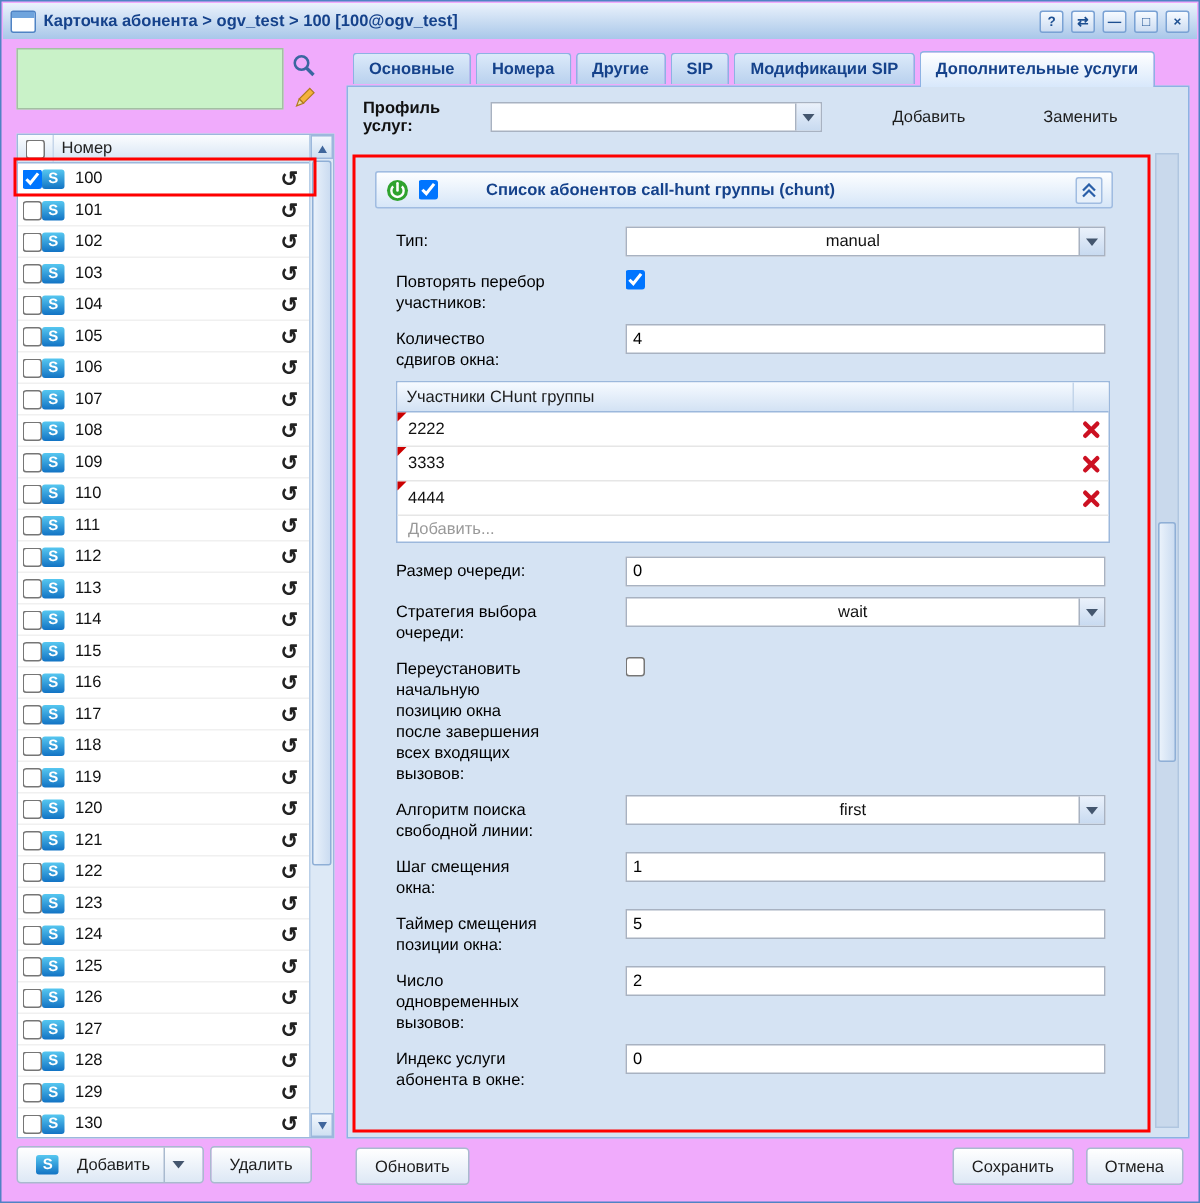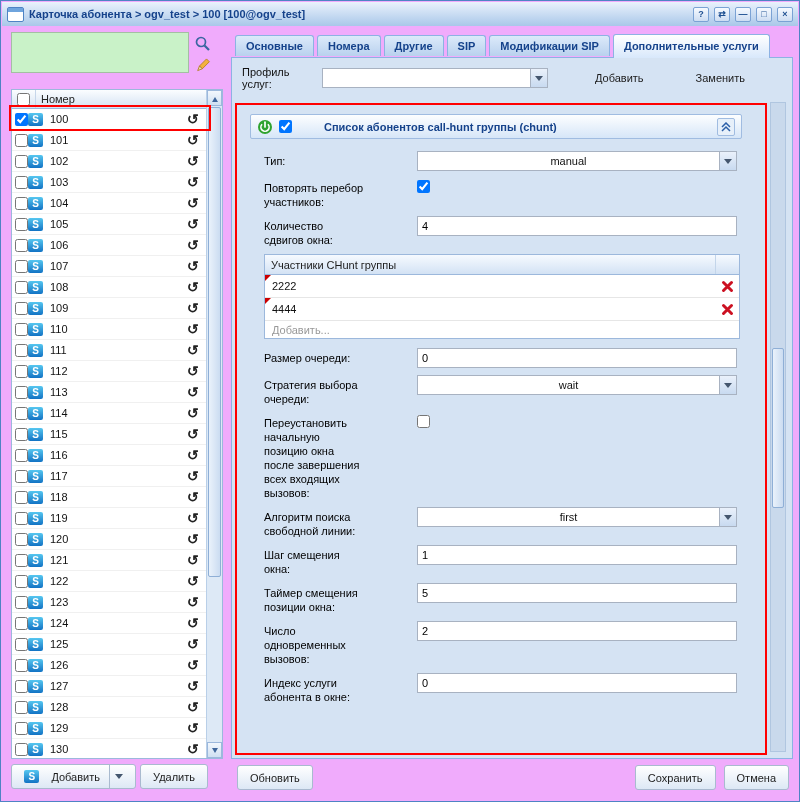--- a/index.html
+++ b/index.html
@@ -57,21 +57,21 @@
   
   .panel-body { position:absolute; left:230px; top:56px; width:562px; height:702px; background:#d5e3f3;
                 border:1px solid #8db2e3; box-sizing:border-box; }
   .tabs { position:absolute; left:234px; top:33px; height:23px; display:flex; align-items:center; gap:3px; z-index:3; }
   .tab { height:20px; line-height:20px; padding:0 10px; background:linear-gradient(#dceafa,#b9d1ee);
          border:1px solid #8db2e3; border-bottom:none; border-radius:3px 3px 0 0; color:#15428b;
          font-weight:bold; cursor:pointer; white-space:nowrap; }
   .tab.active { height:23px; line-height:23px; background:linear-gradient(#ffffff,#d8e8fb); margin-bottom:-1px; }
 
   .toolbar { position:absolute; left:2px; top:6px; right:30px; height:28px; display:flex; align-items:center; padding:0 8px; }
-  .tb-label { margin-right:8px; }
+  .tb-label { margin-right:8px;font-weight:bold; }
   .combo { position:relative; background:#fff; border:1px solid #a8b2c1; height:20px; box-sizing:border-box;
            display:flex; align-items:center; cursor:pointer; }
   .combo .cval { flex:1; padding:0 4px; overflow:hidden; white-space:nowrap; }
   .combo .carrow { width:17px; height:100%; border-left:1px solid #a8b2c1; background:linear-gradient(#eaf1fb,#c8daf0);
                    display:flex; align-items:center; justify-content:center; box-sizing:border-box; }
   .combo .carrow::after { content:""; border:4px solid transparent; border-top:5px solid #44566e; margin-top:5px; }
   .profile-combo { width:250px; }
   .flatbtn { padding:4px 9px; border-radius:3px; cursor:pointer; color:#1c1c1c; background:transparent; border:none; font-family:inherit; font-size:11px; }
   .flatbtn.add { margin-left:38px; } .flatbtn.repl { margin-left:34px; }
 
@@ -427,20 +427,28 @@
           <div>
               <div class="mrow">
                 <span class="mcell">2222</span>
                 <span class="mdel">
                   <svg width="13" height="13">
                     <path d="M2.5 2.5 L10.5 10.5 M10.5 2.5 L2.5 10.5" stroke="#cc1122" stroke-width="3" stroke-linecap="round"></path>
                   </svg>
                 </span>
               </div>
               <div class="mrow">
+                <span class="mcell">3333</span>
+                <span class="mdel">
+                  <svg width="13" height="13">
+                    <path d="M2.5 2.5 L10.5 10.5 M10.5 2.5 L2.5 10.5" stroke="#cc1122" stroke-width="3" stroke-linecap="round"></path>
+                  </svg>
+                </span>
+              </div>
+              <div class="mrow">
                 <span class="mcell">4444</span>
                 <span class="mdel">
                   <svg width="13" height="13">
                     <path d="M2.5 2.5 L10.5 10.5 M10.5 2.5 L2.5 10.5" stroke="#cc1122" stroke-width="3" stroke-linecap="round"></path>
                   </svg>
                 </span>
               </div>
             </div>
           <div class="mplaceholder">Добавить...</div>
         </div>

